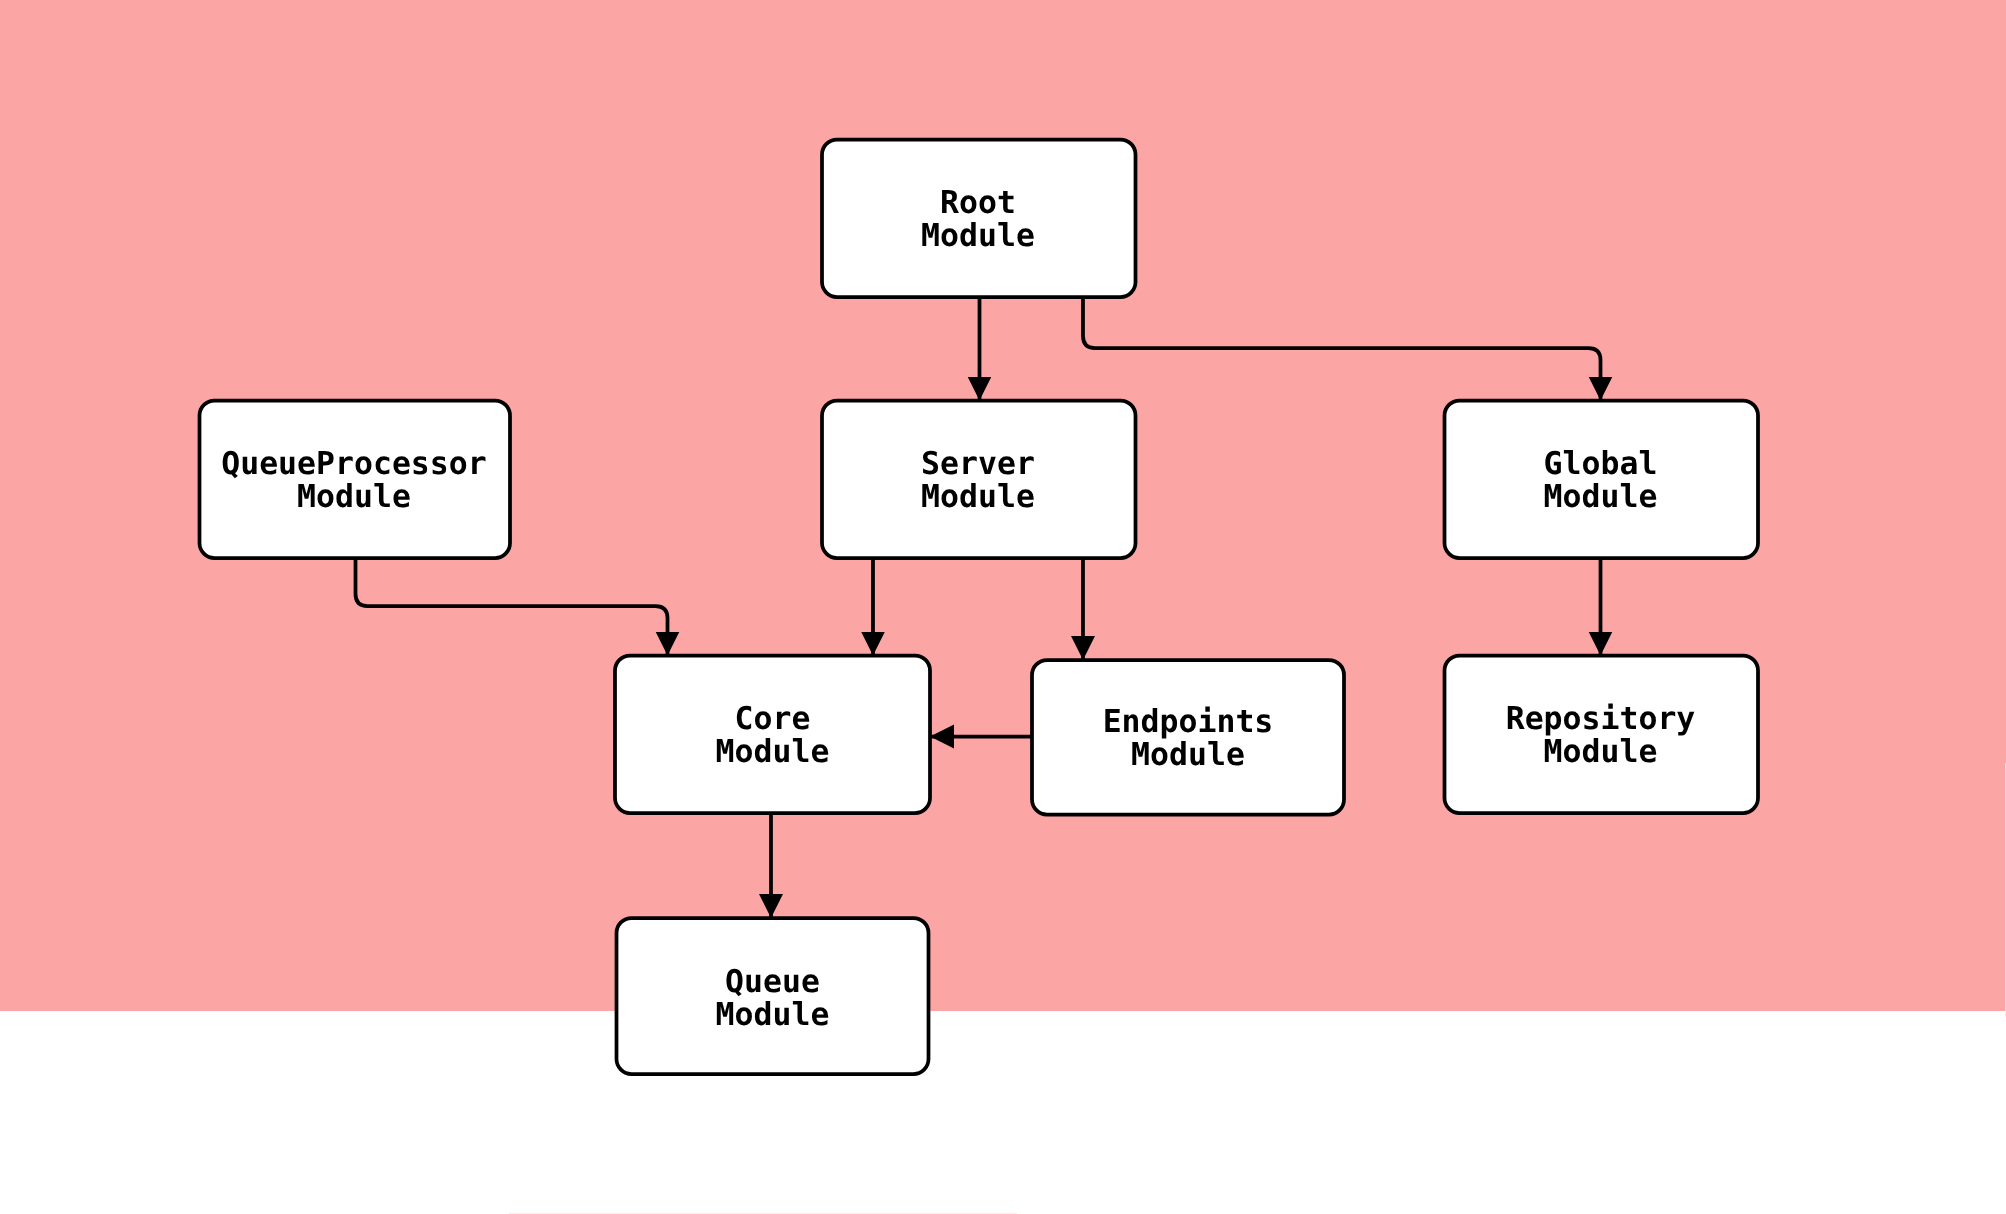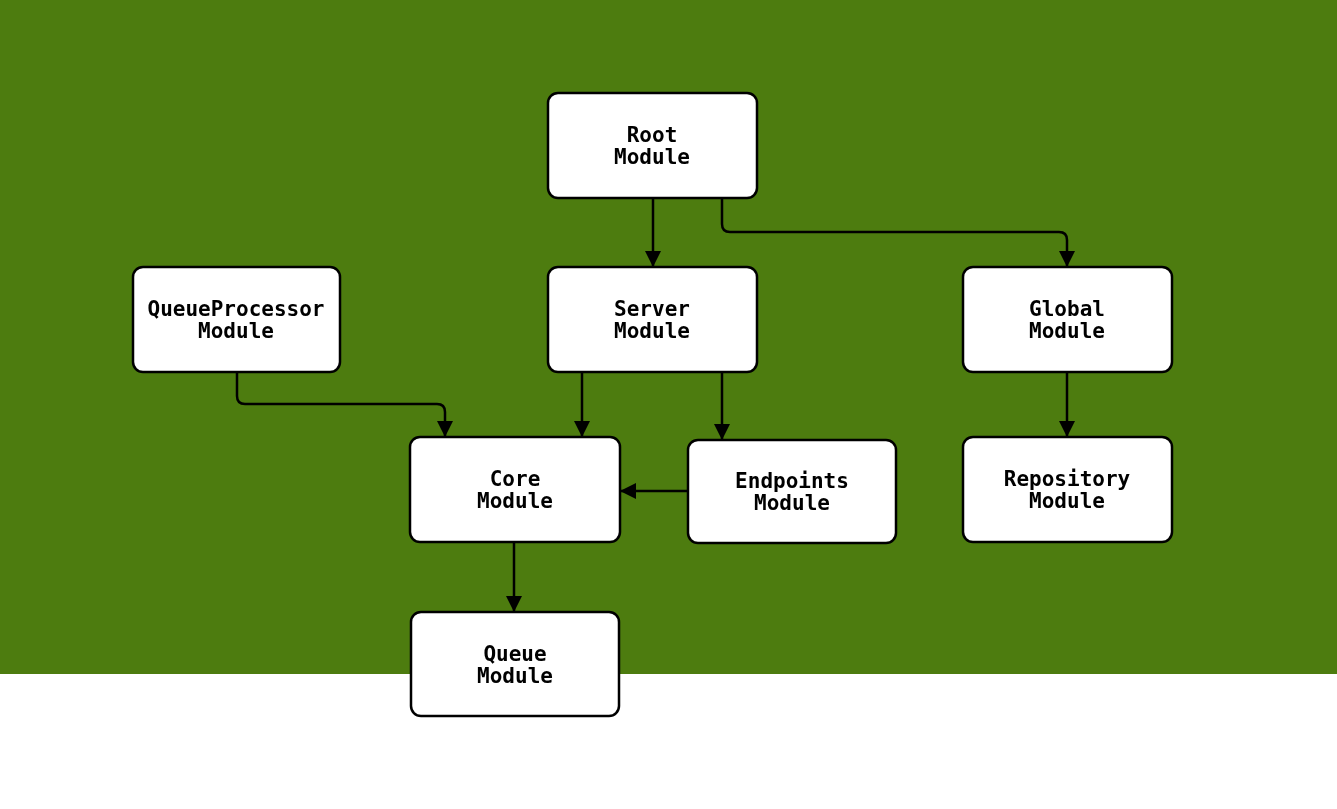--- a/index.html
+++ b/index.html
@@ -8,21 +8,21 @@
     width: 1337px;
     height: 809px;
     background: #ffffff;
     overflow: hidden;
     font-family: "DejaVu Sans Mono", monospace;
   }
   .diagram-stage {
     position: relative;
     width: 1337px;
     height: 674px;
-    background: #4d7c0f;
+    background: #fca5a5;
     text-align: right;
   }
   svg { display: block; }
   .node-box {
     fill: #ffffff;
     stroke: #000000;
     stroke-width: 2.5;
   }
   .edge {
     fill: none;

